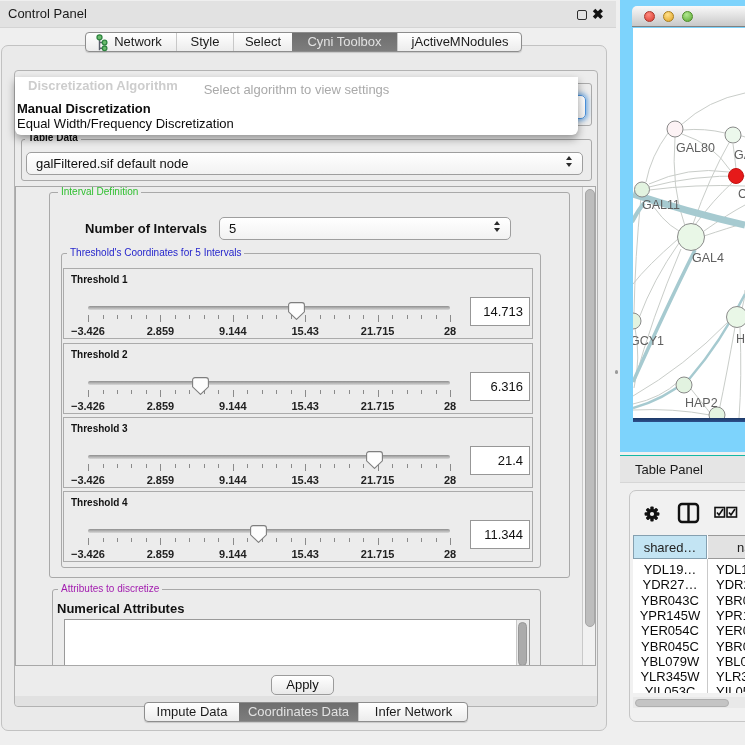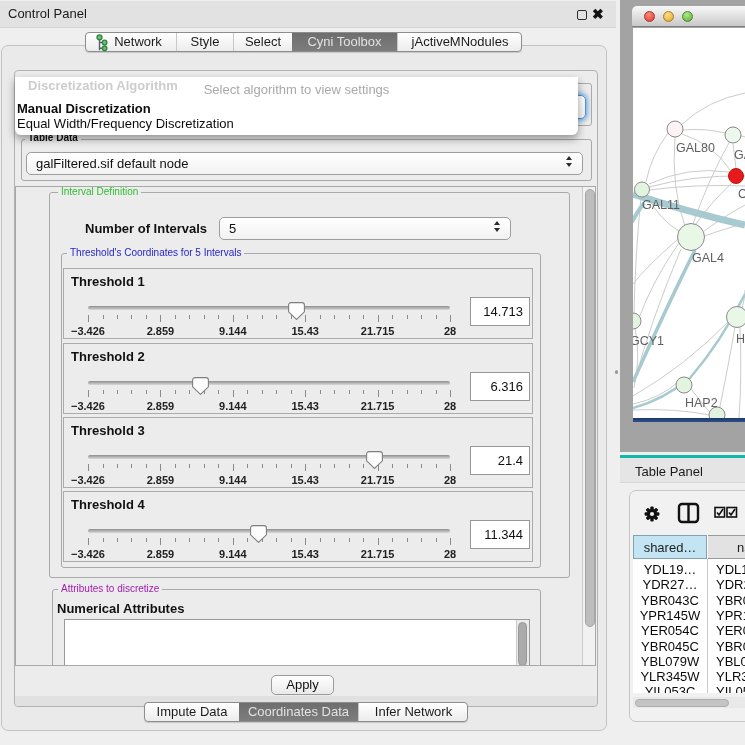--- a/index.html
+++ b/index.html
@@ -25,43 +25,43 @@
 .combo .txt{position:absolute;left:9px;top:3px;}
 .arrows{position:absolute;right:8px;top:4px;width:8px;}
 .tri-up{width:0;height:0;border-left:3.5px solid transparent;border-right:3.5px solid transparent;border-bottom:4.5px solid #2b2b2b;}
 .tri-dn{width:0;height:0;margin-top:3px;border-left:3.5px solid transparent;border-right:3.5px solid transparent;border-top:4.5px solid #2b2b2b;}
 
 #viewport{left:15px;top:186px;width:581px;height:480px;border:1px solid #a8a8a8;background:#ececec;overflow:hidden;}
 #vsb{left:566px;top:0;width:14px;height:479px;background:#f1f1f1;border-left:1px solid #c9c9c9;}
 #vsbthumb{left:2px;top:2px;width:10px;height:438px;background:#bdbdbd;border:1px solid #a6a6a6;border-radius:5px;}
 
 .spanel{position:absolute;left:48px;width:470px;height:71px;border:1px solid #ababab;background:#ececec;}
-.sphead{position:absolute;left:7px;top:5px;font-size:13px;font-weight:bold;color:#111;}
+.sphead{position:absolute;left:7px;top:5px;font-size:10px;font-weight:bold;color:#111;}
 .track{position:absolute;left:24px;top:37px;width:362px;height:4px;background:linear-gradient(#8e8e8e,#d9d9d9);border-radius:2px;}
 .tickrow{position:absolute;left:0;top:46px;width:470px;height:8px;}
 .tick{position:absolute;width:1px;background:#8a8a8a;}
 .tlabel{position:absolute;top:56px;font-size:11px;font-weight:bold;color:#222;width:50px;text-align:center;}
 .vbox{position:absolute;left:406px;top:28px;width:60px;height:29px;background:#fff;border:1px solid #979797;font-size:13px;color:#111;text-align:right;line-height:27px;padding-right:6px;}
 .thumbsvg{position:absolute;top:33px;width:17px;height:18px;}
 
 #attrlist{left:48px;top:432px;width:466px;height:120px;background:#fff;border:1px solid #9a9a9a;font-size:13px;color:#111;}
 
 #applybtn{left:271px;top:675px;width:63px;height:20px;background:linear-gradient(#ffffff,#e9e9e9);border:1px solid #9b9b9b;border-radius:5px;font-size:13px;color:#111;text-align:center;line-height:18px;}
 
 #popup{left:15px;top:77px;width:563px;height:58px;background:#fff;border-radius:0 0 6px 6px;box-shadow:0 4px 9px rgba(0,0,0,0.38);z-index:50;}
 #ghost{left:28px;top:78px;font-size:13px;font-weight:bold;color:#cdcdcd;z-index:60;}
 .pitem{position:absolute;font-size:13px;color:#0c0c0c;white-space:nowrap;}
 
-#netwin{left:620px;top:0;width:125px;height:452px;background:#a3a3a3;}
+#netwin{left:620px;top:0;width:125px;height:452px;background:#7dd3fc;}
 #mactitle{left:12px;top:6px;width:113px;height:21px;background:linear-gradient(#f9f9f9,#c8c8c8);border-bottom:1px solid #808080;border-top-left-radius:5px;}
 .light{position:absolute;top:11px;width:11px;height:11px;border-radius:50%;}
 #canvas{left:13px;top:28px;width:112px;height:390px;background:#fff;overflow:hidden;}
 #canvshadow{left:13px;top:418px;width:112px;height:4px;background:linear-gradient(#1b3866,#2e4f8c);}
 #rightbg{left:620px;top:452px;width:125px;height:293px;background:#efefef;}
-#tpbar{left:620px;top:455px;width:125px;height:28px;background:#e5e5e5;border-top:3px solid #14b8a6;border-bottom:1px solid #d6d6d6;}
+#tpbar{left:620px;top:455px;width:125px;height:28px;background:#e5e5e5;border-top:1px solid #14b8a6;border-bottom:1px solid #d6d6d6;}
 #tpbox{left:629px;top:490px;width:130px;height:232px;background:#f1f1f1;border:1px solid #c6c6c6;border-radius:7px;}
 #tvp{left:633px;top:535px;width:112px;height:158px;background:#fff;overflow:hidden;}
 .trow{position:absolute;width:200px;font-size:13px;color:#0a0a0a;}
 .c1{position:absolute;left:0px;width:74px;text-align:center;}
 .c2{position:absolute;left:83px;width:120px;text-align:left;}
 #hsb{left:633px;top:697px;width:112px;height:11px;background:#e9e9e9;}
 #hsbthumb{left:2px;top:1.5px;width:94px;height:8px;background:#c4c4c4;border:1px solid #afafaf;border-radius:4px;}
 </style>
 </head>
 <body>

